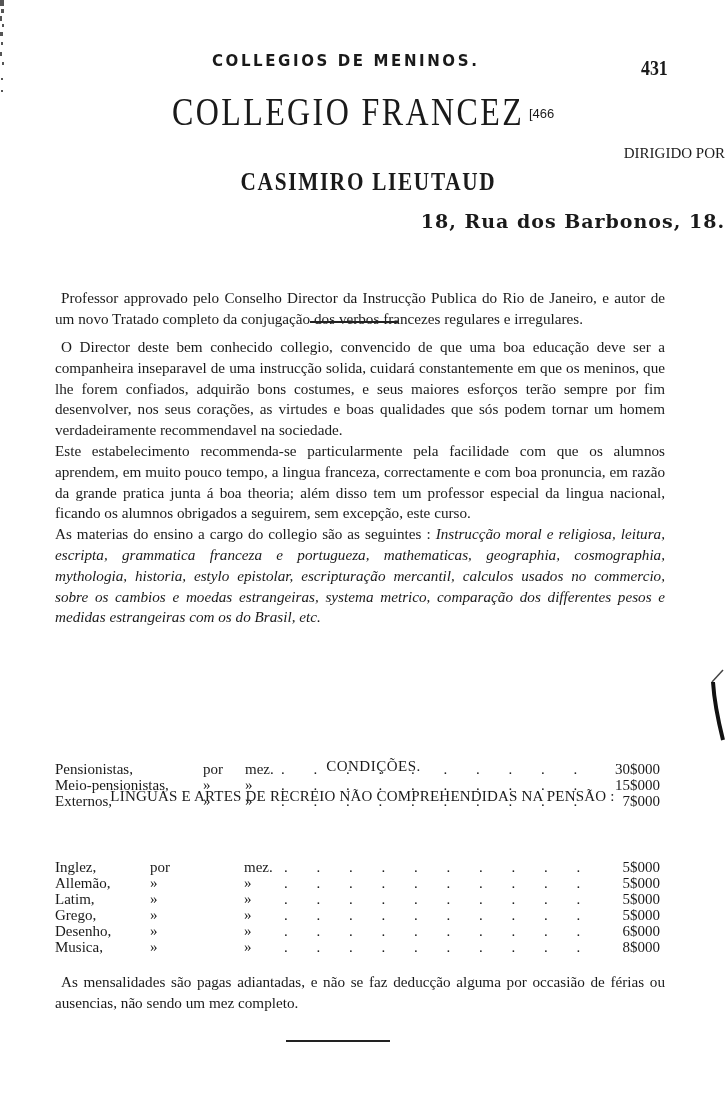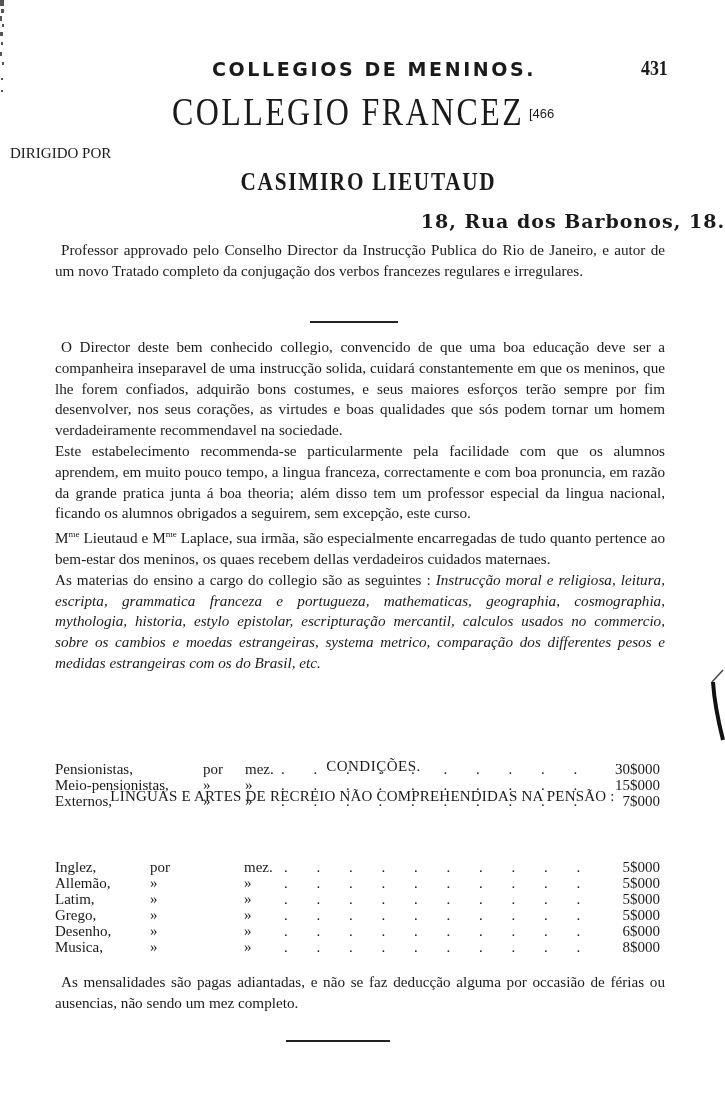--- a/index.html
+++ b/index.html
@@ -1,25 +1,25 @@
 <!DOCTYPE html>
 <html><head>
 <meta charset="utf-8">
 <style>
   html, body { margin:0; padding:0; background:#ffffff; }
   body { width:725px; height:1111px; position:relative; overflow:hidden;
          font-family:"Liberation Serif","DejaVu Serif",serif; color:#1a1a1a; }
   .abs { position:absolute; }
-  .running-head { left:212px; top:58px; font-family:"DejaVu Sans",sans-serif; font-weight:bold;
-                  font-size:19px; letter-spacing:2.6px; }
+  .running-head { left:212px; top:52px; font-family:"DejaVu Sans",sans-serif; font-weight:bold;
+                  font-size:15px; letter-spacing:2.6px; }
   .page-num { left:641px; top:56px; font-size:21px; font-weight:bold; font-family:"Liberation Serif",serif; transform:scaleX(0.85); transform-origin:left; }
   .title { left:172px; top:88px; font-size:40px; letter-spacing:3px; font-family:"Liberation Serif",serif;
            transform:scaleX(0.80); transform-origin:left; white-space:nowrap; }
   .ref { left:529px; top:106px; font-size:13px; font-family:"Liberation Sans",sans-serif; }
-  .directed { left:0; width:725px; text-align:left; top:145px; font-size:15px; padding-left:10px; box-sizing:border-box; }
+  .directed { left:0; width:725px; text-align:right; top:145px; font-size:15px; padding-left:10px; box-sizing:border-box; }
   .director-name { left:0; width:725px; text-align:center; top:168px; font-size:25px; font-weight:bold;
                    letter-spacing:2px; padding-left:14px; box-sizing:border-box; transform:scaleX(0.85); transform-origin:center; }
   .address { left:0; width:725px; text-align:right; top:210px; font-size:19px; font-weight:bold;
              font-family:"DejaVu Serif",serif; letter-spacing:1px; padding-left:14px; box-sizing:border-box; }
   .para { left:55px; width:610px; font-size:15.2px; line-height:20.8px; text-align:justify; }
   .para p { margin:0; text-indent:0; }
   .indent { text-indent:2px; }
   .rule { height:1.5px; background:#222; }
   .section-title { left:0; width:725px; text-align:center; font-size:15px; letter-spacing:0.5px; padding-left:22px; box-sizing:border-box; }
   .fee-table { left:55px; width:605px; font-size:15px; }
@@ -61,29 +61,28 @@
 <div class="abs running-head">COLLEGIOS DE MENINOS.</div>
 <div class="abs page-num">431</div>
 
 <div class="abs title">COLLEGIO FRANCEZ</div>
 <div class="abs ref">[466</div>
 <div class="abs directed">DIRIGIDO POR</div>
 <div class="abs director-name">CASIMIRO LIEUTAUD</div>
 <div class="abs address">18, Rua dos Barbonos, 18.</div>
 
 <div class="abs para" style="top:240px;">
-  <p style="text-indent:6px;">Professor approvado pelo Conselho Director da Instrucção Publica do Rio de Janeiro, e autor de um novo Tratado completo da conjugação dos verbos francezes regulares e irregulares.</p>
+  <p style="text-indent:6px;margin-top:48px;">Professor approvado pelo Conselho Director da Instrucção Publica do Rio de Janeiro, e autor de um novo Tratado completo da conjugação dos verbos francezes regulares e irregulares.</p>
 </div>
 
 <div class="abs rule" style="left:310px; top:321px; width:88px;"></div>
 
 <div class="abs para" style="top:337px;">
   <p style="text-indent:6px;">O Director deste bem conhecido collegio, convencido de que uma boa educação deve ser a companheira inseparavel de uma instrucção solida, cuidará constantemente em que os meninos, que lhe forem confiados, adquirão bons costumes, e seus maiores esforços terão sempre por fim desenvolver, nos seus corações, as virtudes e boas qualidades que sós podem tornar um homem verdadeiramente recommendavel na sociedade.</p>
   <p class="indent">Este estabelecimento recommenda-se particularmente pela facilidade com que os alumnos aprendem, em muito pouco tempo, a lingua franceza, correctamente e com boa pronuncia, em razão da grande pratica junta á boa theoria; além disso tem um professor especial da lingua nacional, ficando os alumnos obrigados a seguirem, sem excepção, este curso.</p>
-  <p class="indent"><span>M</span><sup>me</sup><span> Lieutaud e M</span><sup>me</sup><span> Laplace, sua irmãa, são especialmente encarregadas de tudo quanto pertence ao bem-estar dos meninos, os quaes recebem dellas verdadeiros cuidados maternaes.</span></p>
   <p class="indent"><span>As materias do ensino a cargo do collegio são as seguintes : </span><i>Instrucção moral e religiosa, leitura, escripta, grammatica franceza e portugueza, mathematicas, geographia, cosmographia, mythologia, historia, estylo epistolar, escripturação mercantil, calculos usados no commercio, sobre os cambios e moedas estrangeiras, systema metrico, comparação dos differentes pesos e medidas estrangeiras com os do Brasil, etc.</i></p>
 </div>
 
 <div class="abs section-title" style="top:734px;margin-top:24px;">CONDIÇÕES.</div>
 
 <div class="abs fee-table" style="top:761px;">
   <div class="fee-row">
     <span class="c-name">Pensionistas,</span>
     <span class="c-per">por</span>
     <span class="c-unit">mez.</span>

